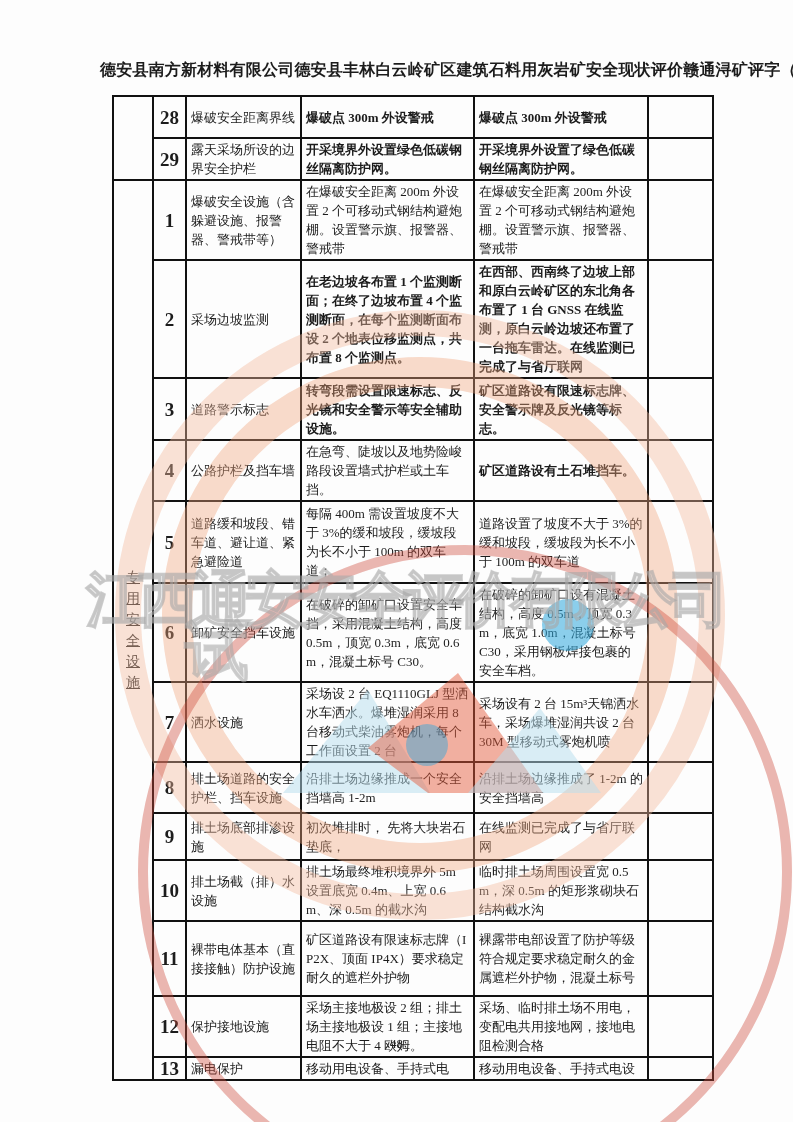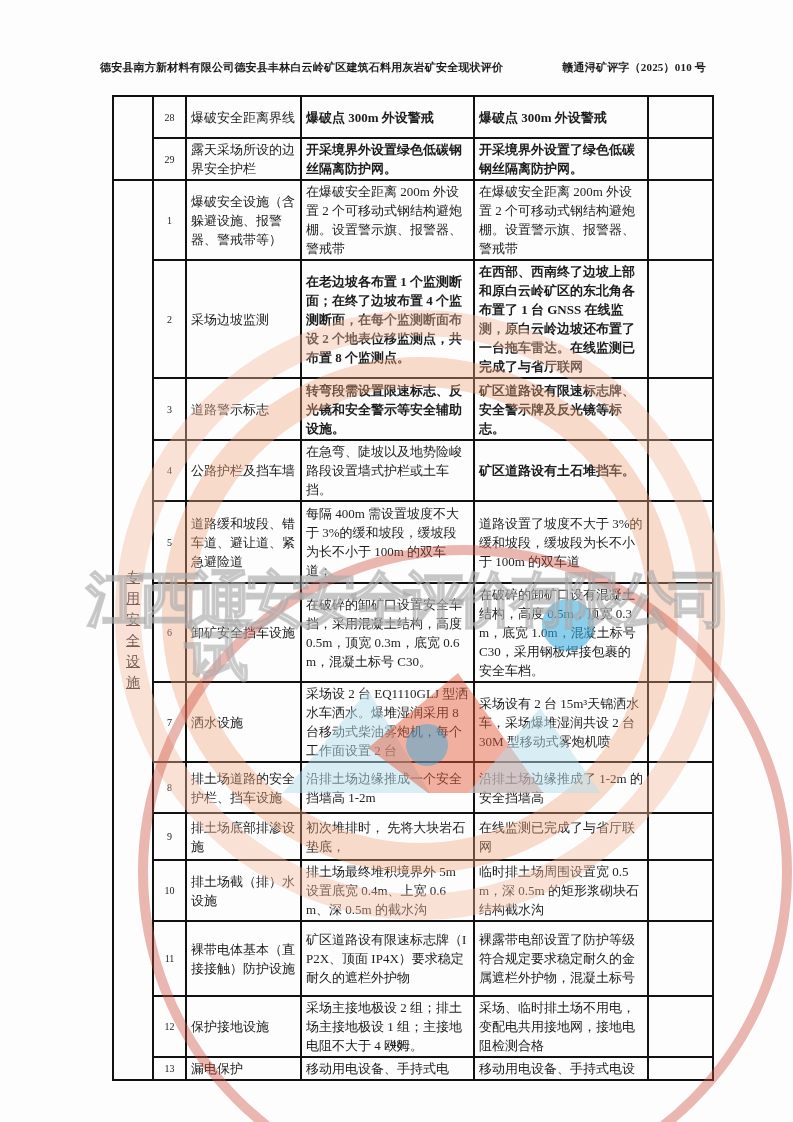--- a/index.html
+++ b/index.html
@@ -5,34 +5,34 @@
   html,body{margin:0;padding:0;background:#e8e8e8;}
   .page{
     position:relative;width:793px;height:1122px;background:#fdfdfd;
     font-family:"Liberation Serif","DejaVu Serif",serif;color:#1c1c1c;
     overflow:hidden;margin:0 auto;
   }
   
   .hdr{
     position:absolute;left:100px;top:60px;width:606px;
     display:flex;justify-content:space-between;align-items:baseline;
-    font-size:11px;font-weight:bold;letter-spacing:0.2px;white-space:nowrap;
+    font-size:16px;font-weight:bold;letter-spacing:0.2px;white-space:nowrap;
   }
   .hdr .doc-no{font-weight:bold;}
   
   .tblwrap{position:absolute;left:112px;top:95px;}
   table.main{
     border-collapse:collapse;table-layout:fixed;width:600px;
     font-size:13px;line-height:19px;
   }
   table.main td{
     border:2px solid #111;padding:1px 4px;vertical-align:middle;
     overflow:hidden;word-break:break-all;
   }
-  td.num{text-align:center;font-size:10px;padding:0;}
+  td.num{text-align:center;font-size:19px;padding:0;font-weight:bold;}
   td.name{text-align:left;}
   td.ctr{text-align:left;font-weight:bold;}
   td.lft{text-align:left;}
   td.grp{padding:0;}
   .vlabel{
     width:15px;margin:16px auto;line-height:21px;font-size:14px;
     text-align:center;word-break:break-all;text-decoration:underline;
   }
   
   .pgnum{

